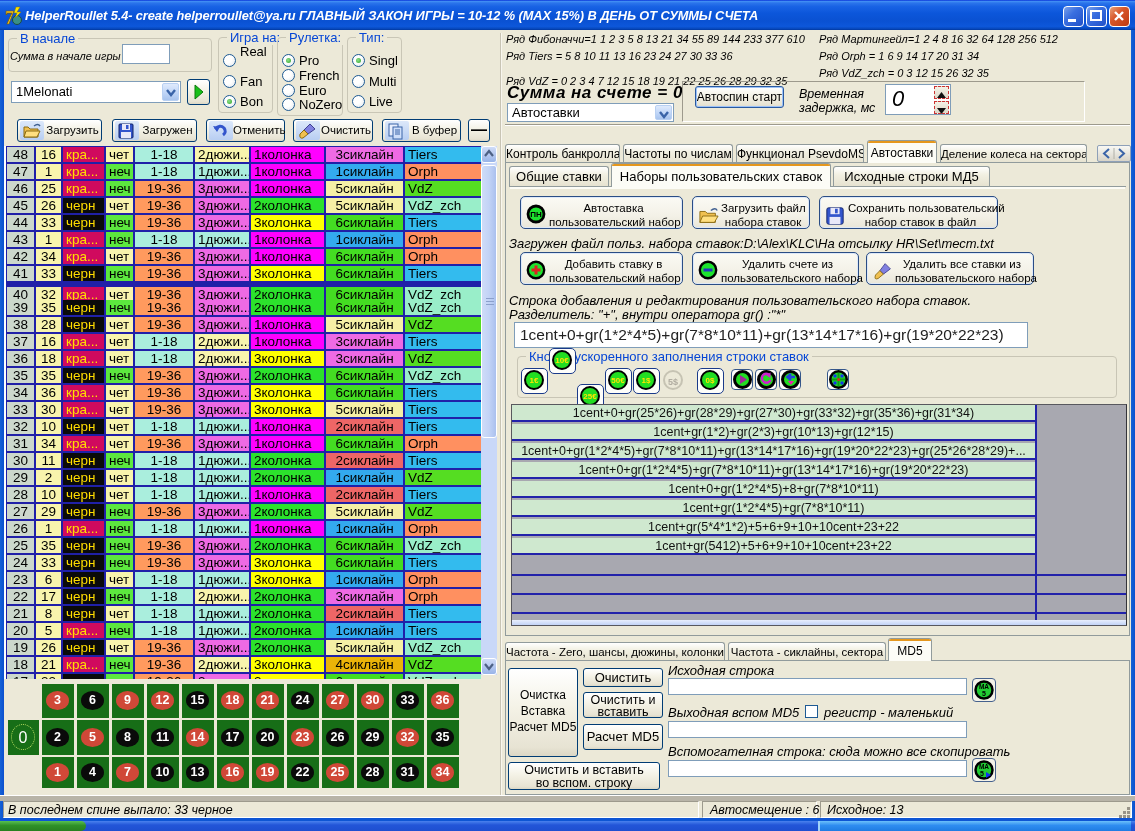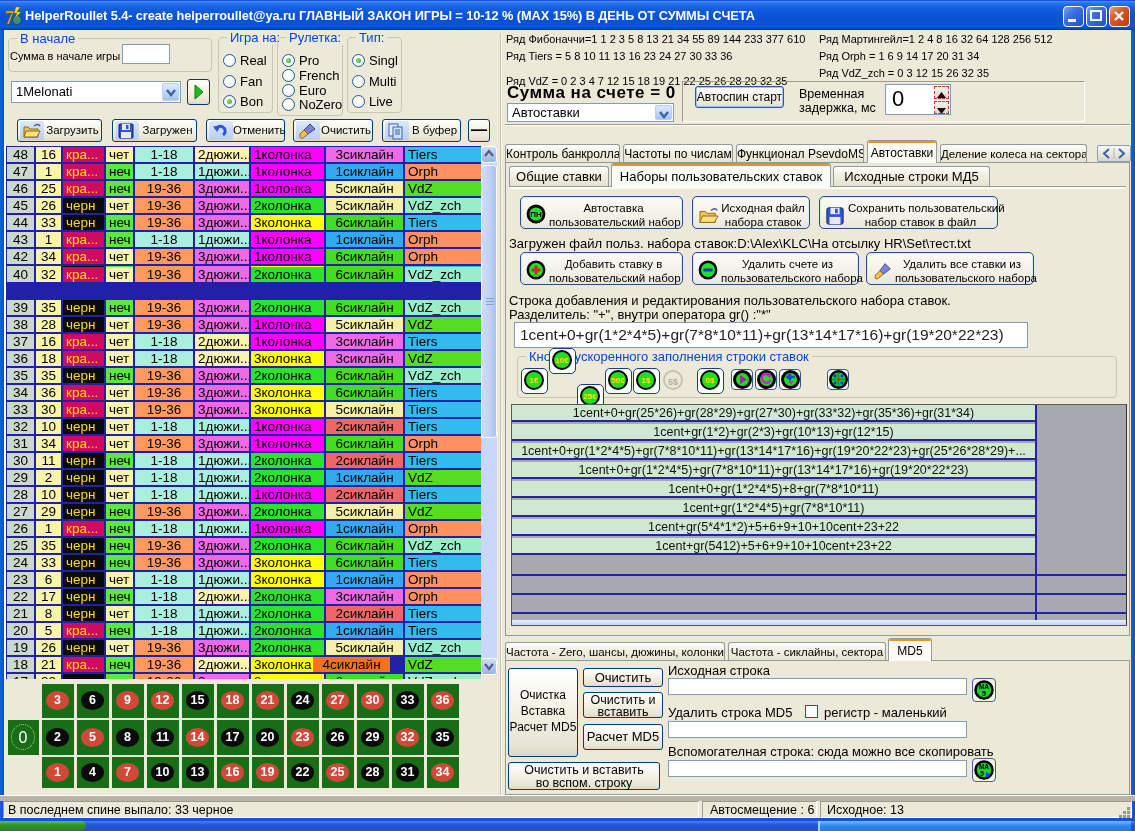--- a/index.html
+++ b/index.html
@@ -1,17 +1,17 @@
 <!DOCTYPE html>
 <html><head><meta charset="utf-8"><style>
 *{margin:0;padding:0;box-sizing:border-box;}
 html,body{width:1135px;height:831px;overflow:hidden;}
 body{font-family:"Liberation Sans",sans-serif;position:relative;background:#ece9d8;}
 .abs{position:absolute;}
-.txt{position:absolute;white-space:nowrap;font-size:13px;color:#000;}
+.txt{position:absolute;white-space:nowrap;font-size:13px;color:#000;font-style:italic;}
 
 #titlebar{left:0;top:0;width:1135px;height:30px;
  background:linear-gradient(180deg,#0831d9 0%,#3f8cf3 5%,#2b74eb 10%,#1862e4 22%,#0c56da 45%,#0a51d2 70%,#0d57da 88%,#0646b8 97%,#003399 100%);}
 .tbtn{position:absolute;top:6px;width:21px;height:21px;border-radius:4px;border:1px solid #fff;
  background:linear-gradient(135deg,#7ba1e8 0%,#3a6fe0 40%,#2050c8 100%);color:#fff;}
 .tbtn.close{background:linear-gradient(135deg,#e8a27a 0%,#d8572a 40%,#c03a10 100%);}
 .sideborder{top:30px;width:4px;height:791px;background:linear-gradient(90deg,#1562d6,#0b50cf);}
 
 .gbox{position:absolute;border:1px solid #c9c6b6;border-radius:4px;}
 .gcap{position:absolute;top:-8px;left:8px;background:#ece9d8;padding:0 3px;color:#0646d5;font-size:13px;white-space:nowrap;}
@@ -99,21 +99,21 @@
         <path d="M2 2 L6 7 L10 2" fill="none" stroke="#3a64a8" stroke-width="2.4"></path>
       </svg>
     </div></div>
 <div class="xpb" style="left:187px;top:79px;width:23px;height:26px"><svg width="21" height="24">
       <path d="M7 5 L15 12 L7 19 Z" fill="#18c018" stroke="#0a7a0a"></path>
     </svg></div>
 <div class="gbox" style="left:218px;top:37px;width:55px;height:76px">
     <div class="gcap">Игра на:</div>
   </div>
 <div class="radio" style="left:223px;top:54px"></div>
-<div class="rlab" style="left:240px;top:53px">Real</div>
+<div class="rlab" style="left:240px;top:44px">Real</div>
 <div class="radio" style="left:223px;top:75px"></div>
 <div class="rlab" style="left:240px;top:74px">Fan</div>
 <div class="radio sel" style="left:223px;top:95px"></div>
 <div class="rlab" style="left:240px;top:94px">Bon</div>
 <div class="gbox" style="left:277px;top:37px;width:66px;height:79px">
     <div class="gcap">Рулетка:</div>
   </div>
 <div class="radio sel" style="left:282px;top:54px"></div>
 <div class="rlab" style="left:299px;top:53px">Pro</div>
 <div class="radio" style="left:282px;top:69px"></div>
@@ -225,21 +225,21 @@
       </svg></div>
     <div class="bl" style="top:4px">Автоставка</div>
     <div class="bl" style="top:18px">пользовательский набор</div>
   </div>
 <div class="bigb" style="left:692px;top:196px;width:118px;height:33px">
     <div class="abs" style="left:5px;top:9px"><svg width="24" height="22" viewBox="0 0 24 22" style="width:22px;height:20px">
         <path d="M2 6 L2 18 L19 18 L19 8 L10 8 L8 6 Z" fill="#f0c050" stroke="#8a6a10"></path>
         <path d="M5 11 L22 11 L18 18 L2 18 Z" fill="#ffdf80" stroke="#8a6a10"></path>
         <path d="M14 5 Q19 1 21 5" fill="none" stroke="#406090" stroke-width="1.5"></path>
       </svg></div>
-    <div class="bl" style="top:4px">Исходная файл</div>
+    <div class="bl" style="top:4px">Загрузить файл</div>
     <div class="bl" style="top:18px">набора ставок</div>
   </div>
 <div class="bigb" style="left:819px;top:196px;width:179px;height:33px">
     <div class="abs" style="left:5px;top:9px"><svg width="22" height="22" viewBox="0 0 22 22" style="width:20px;height:20px">
         <rect x="2" y="2" width="18" height="18" rx="2" fill="#3355cc" stroke="#112266"></rect>
         <rect x="6" y="2" width="10" height="7" fill="#e8e8f8"></rect>
         <rect x="11" y="3" width="3" height="5" fill="#3355cc"></rect>
         <rect x="5" y="12" width="12" height="8" fill="#e8e8f8"></rect>
       </svg></div>
     <div class="bl" style="top:4px">Сохранить пользовательский</div>
@@ -355,21 +355,21 @@
 <div class="xpb" style="left:508px;top:762px;width:152px;height:28px;line-height:13px;padding-top:1px;font-size:12.5px">Очистить и  вставить<br>во вспом. строку</div>
 <div class="txt" style="left:668px;top:663px;">Исходная строка</div>
 <div class="tin" style="left:668px;top:678px;width:299px;height:17px"></div>
 <div class="abs" style="left:972px;top:678px;width:24px;height:24px;border:1px solid #45618d;border-radius:4px;background:#f4f2e8">
     <div class="abs" style="left:1px;top:1px"><svg width="20" height="20">
         <circle cx="10" cy="10" r="8.5" fill="#22cc33" stroke="#000" stroke-width="2.5"></circle>
         <text x="10" y="9" font-size="6.5" font-weight="bold" text-anchor="middle" fill="#000">МА</text>
         <text x="10" y="16" font-size="7" font-weight="bold" text-anchor="middle" fill="#000">5</text>
       </svg></div>
   </div>
-<div class="txt" style="left:668px;top:705px;">Удалить строка MD5</div>
+<div class="txt" style="left:668px;top:705px;">Выходная вспом MD5</div>
 <div class="abs" style="left:805px;top:705px;width:13px;height:13px;background:#fff;border:1px solid #1d5a94"></div>
 <div class="txt" style="left:824px;top:705px;">регистр  - маленький</div>
 <div class="tin" style="left:668px;top:721px;width:299px;height:17px"></div>
 <div class="txt" style="left:668px;top:744px;">Вспомогателная строка: сюда можно все скопировать</div>
 <div class="tin" style="left:668px;top:760px;width:299px;height:17px"></div>
 <div class="abs" style="left:972px;top:758px;width:24px;height:24px;border:1px solid #45618d;border-radius:4px;background:#f4f2e8">
     <div class="abs" style="left:1px;top:1px"><svg width="20" height="20">
         <circle cx="10" cy="10" r="8.5" fill="#22cc33" stroke="#000" stroke-width="2.5"></circle>
         <text x="10" y="9" font-size="6.5" font-weight="bold" text-anchor="middle" fill="#000">МА</text>
         <text x="8" y="16" font-size="7" font-weight="bold" text-anchor="middle" fill="#000">5</text>
@@ -459,21 +459,21 @@
 <div class="tc" style="left:1px;width:27px;background:#ccd8cc;color:#000">41</div>
 <div class="tc" style="left:30px;width:25px;background:#f8f4ad;color:#000">33</div>
 <div class="tc l" style="left:57px;width:41px;background:#0a0a0a;color:#ffdd00">черн</div>
 <div class="tc l" style="left:100px;width:27px;background:#5ce83e;color:#000">неч</div>
 <div class="tc" style="left:129px;width:58px;background:#ff9a5e;color:#000">19-36</div>
 <div class="tc l" style="left:189px;width:54px;background:#ee6ae4;color:#000">3дюжи...</div>
 <div class="tc l" style="left:245px;width:73px;background:#ffff00;color:#000">3колонка</div>
 <div class="tc" style="left:320px;width:77px;background:#44dd22;color:#000">6сиклайн</div>
 <div class="tc l" style="left:399px;width:76px;background:#33bbee;color:#000">Tiers</div>
 </div>
-<div class="trow" style="top:121px">
+<div class="trow" style="top:141px">
 <div class="tc" style="left:1px;width:27px;background:#ccd8cc;color:#000">40</div>
 <div class="tc" style="left:30px;width:25px;background:#f8f4ad;color:#000">32</div>
 <div class="tc l" style="left:57px;width:41px;background:#d00a5e;color:#ffe000">кра...</div>
 <div class="tc l" style="left:100px;width:27px;background:#f8f4ad;color:#000">чет</div>
 <div class="tc" style="left:129px;width:58px;background:#ff9a5e;color:#000">19-36</div>
 <div class="tc l" style="left:189px;width:54px;background:#ee6ae4;color:#000">3дюжи...</div>
 <div class="tc l" style="left:245px;width:73px;background:#2ce22c;color:#000">2колонка</div>
 <div class="tc" style="left:320px;width:77px;background:#44dd22;color:#000">6сиклайн</div>
 <div class="tc l" style="left:399px;width:76px;background:#99eec9;color:#000">VdZ_zch</div>
 </div>
@@ -709,21 +709,21 @@
 <div class="tc l" style="left:399px;width:76px;background:#99eec9;color:#000">VdZ_zch</div>
 </div>
 <div class="trow" style="top:511px">
 <div class="tc" style="left:1px;width:27px;background:#ccd8cc;color:#000">18</div>
 <div class="tc" style="left:30px;width:25px;background:#f8f4ad;color:#000">21</div>
 <div class="tc l" style="left:57px;width:41px;background:#d00a5e;color:#ffe000">кра...</div>
 <div class="tc l" style="left:100px;width:27px;background:#5ce83e;color:#000">неч</div>
 <div class="tc" style="left:129px;width:58px;background:#ff9a5e;color:#000">19-36</div>
 <div class="tc l" style="left:189px;width:54px;background:#f8f4ad;color:#000">2дюжи...</div>
 <div class="tc l" style="left:245px;width:73px;background:#ffff00;color:#000">3колонка</div>
-<div class="tc" style="left:307px;width:77px;background:#f97316;color:#000">4сиклайн</div>
+<div class="tc" style="left:320px;width:77px;background:#eab308;color:#000">4сиклайн</div>
 <div class="tc l" style="left:399px;width:76px;background:#55dd22;color:#000">VdZ</div>
 </div>
 <div class="trow" style="top:528px">
 <div class="tc" style="left:1px;width:27px;background:#ccd8cc;color:#000">17</div>
 <div class="tc" style="left:30px;width:25px;background:#f8f4ad;color:#000">33</div>
 <div class="tc l" style="left:57px;width:41px;background:#0a0a0a;color:#ffdd00">черн</div>
 <div class="tc l" style="left:100px;width:27px;background:#5ce83e;color:#000">неч</div>
 <div class="tc" style="left:129px;width:58px;background:#ff9a5e;color:#000">19-36</div>
 <div class="tc l" style="left:189px;width:54px;background:#ee6ae4;color:#000">3дюжи...</div>
 <div class="tc l" style="left:245px;width:73px;background:#ffff00;color:#000">3колонка</div>

